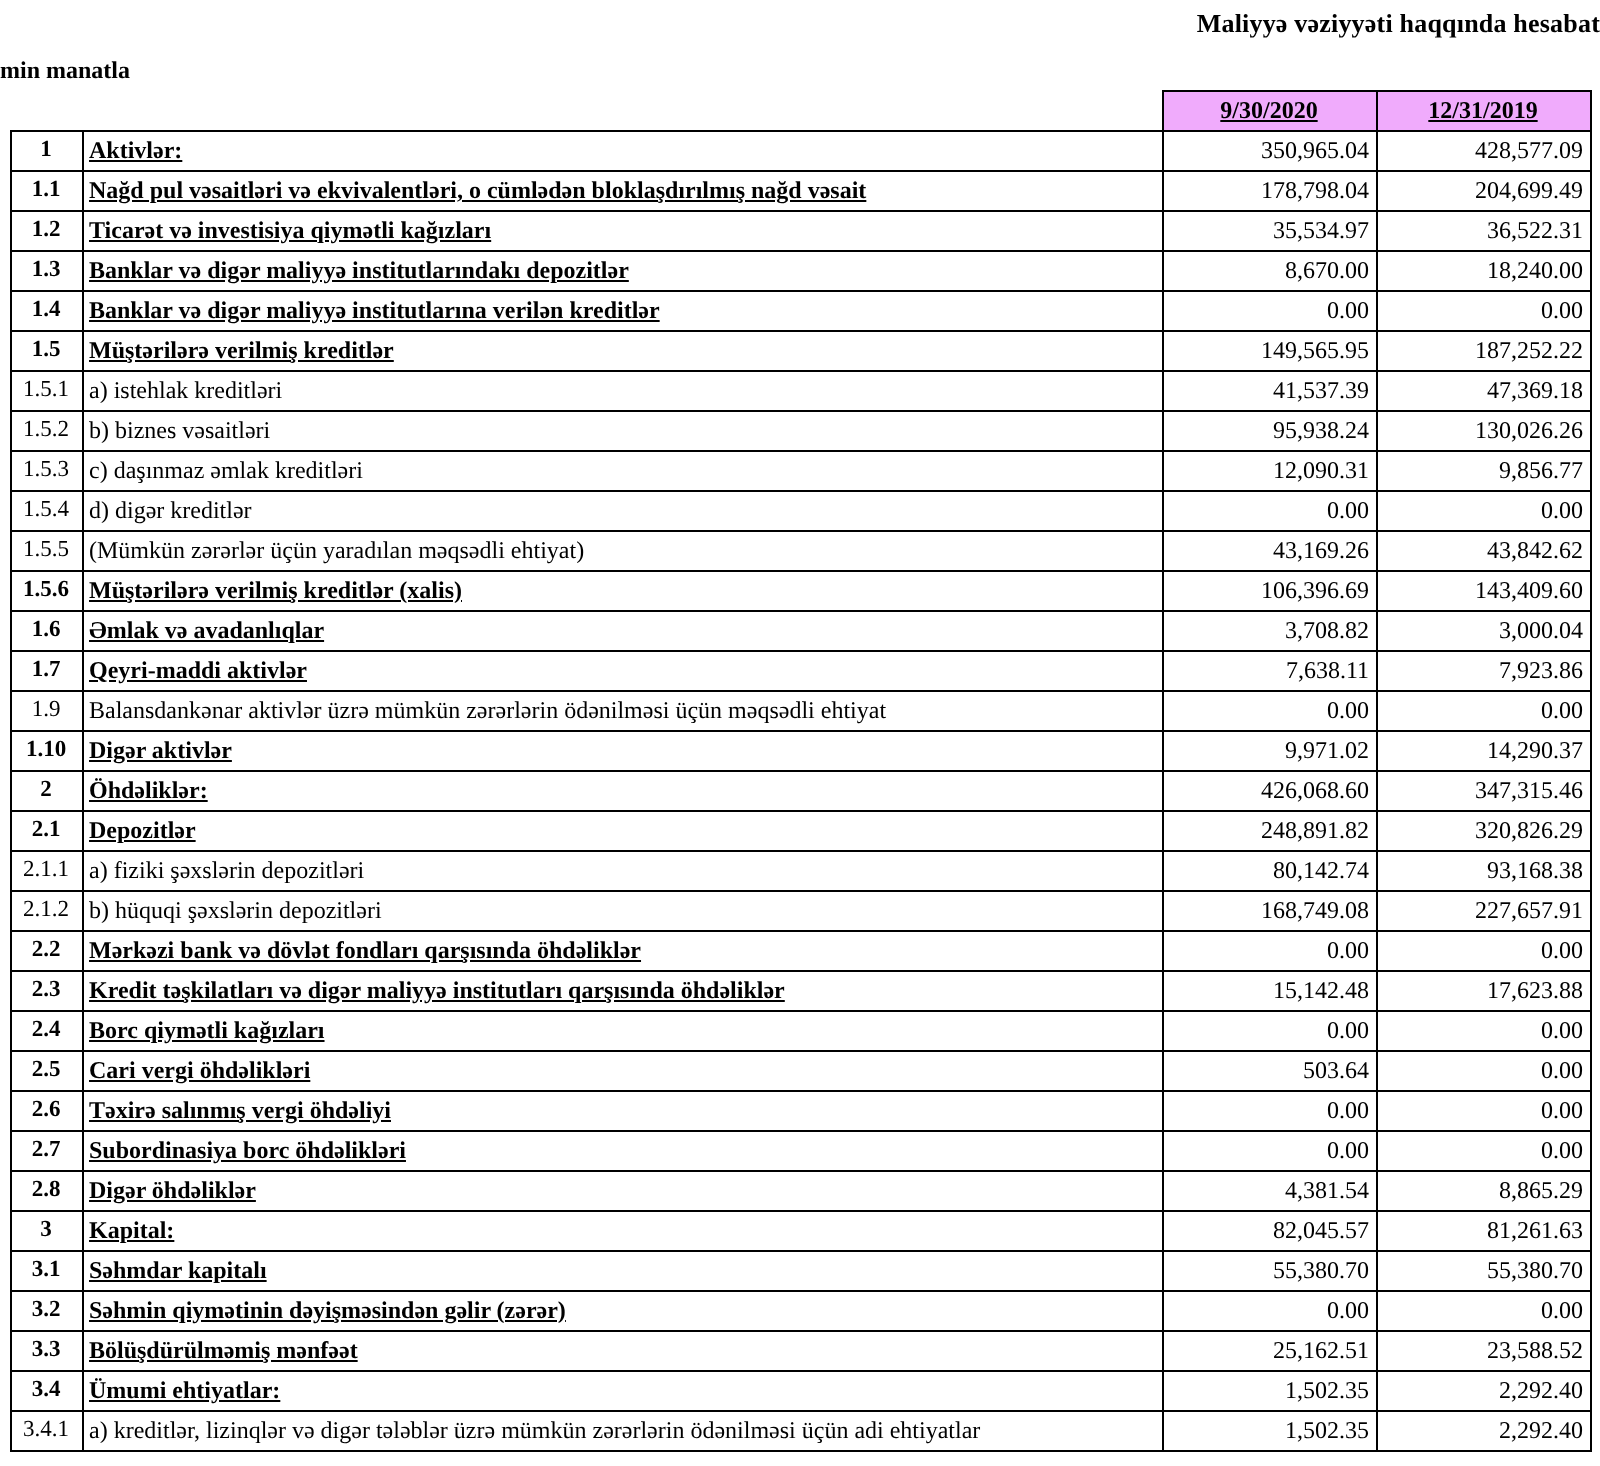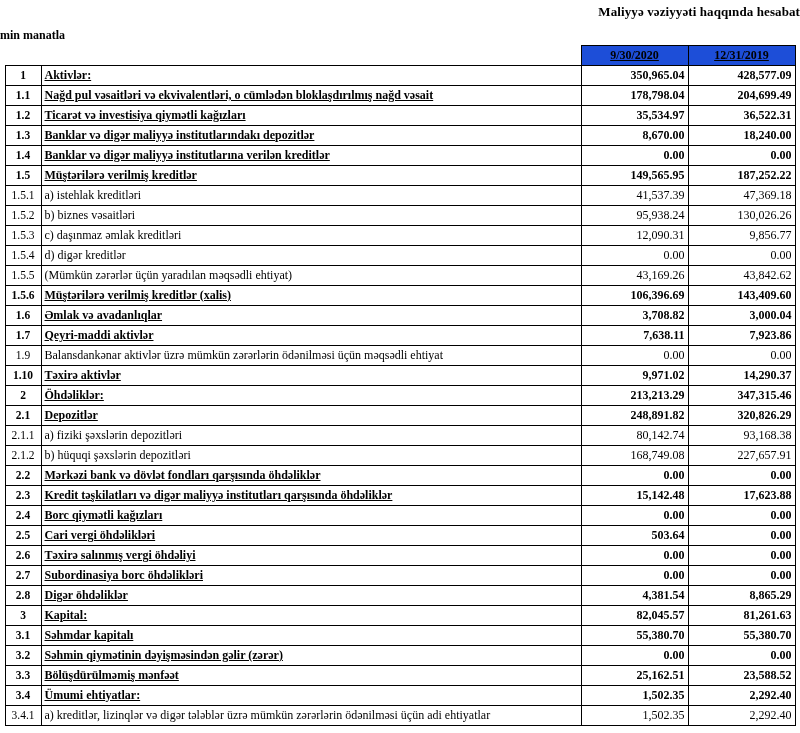--- a/index.html
+++ b/index.html
@@ -52,21 +52,21 @@
     vertical-align: middle;
     overflow: hidden;
     white-space: nowrap;
   }
   col.c-num { width: 36px; }
   col.c-name { width: 540px; }
   col.c-v1 { width: 107px; }
   col.c-v2 { width: 107px; }
 
   .hdr td {
-    background: #1d4ed8;
+    background: #f0abfc;
     font-weight: bold;
     text-align: center;
     text-decoration: underline;
     height: 19px;
   }
   .hdr td.blank {
     background: #ffffff;
     text-decoration: none;
     border-left: none;
     border-top: none;
@@ -82,21 +82,21 @@
     text-align: center;
     font-size: 11.5px;
   }
   td.idx.bold { font-weight: bold; }
   td.label { text-align: left; }
   td.label.bold { font-weight: bold; text-decoration: underline; }
   td.val {
     text-align: right;
     padding-right: 5px;
   }
-  td.val.bold { font-weight: bold; }
+  td.val.bold { font-weight: normal; }
 </style>
 </head>
 <body>
 
 <div class="page">
 
   <div class="doc-title">Maliyyə vəziyyəti haqqında hesabat</div>
 
   <div class="units">min manatla</div>
 
@@ -199,28 +199,28 @@
           <td class="val bold">7,923.86</td>
         </tr>
         <tr>
           <td class="idx">1.9</td>
           <td class="label">Balansdankənar aktivlər üzrə mümkün zərərlərin ödənilməsi üçün məqsədli ehtiyat</td>
           <td class="val">0.00</td>
           <td class="val">0.00</td>
         </tr>
         <tr>
           <td class="idx bold">1.10</td>
-          <td class="label bold">Təxirə aktivlər</td>
+          <td class="label bold">Digər aktivlər</td>
           <td class="val bold">9,971.02</td>
           <td class="val bold">14,290.37</td>
         </tr>
         <tr>
           <td class="idx bold">2</td>
           <td class="label bold">Öhdəliklər:</td>
-          <td class="val bold">213,213.29</td>
+          <td class="val bold">426,068.60</td>
           <td class="val bold">347,315.46</td>
         </tr>
         <tr>
           <td class="idx bold">2.1</td>
           <td class="label bold">Depozitlər</td>
           <td class="val bold">248,891.82</td>
           <td class="val bold">320,826.29</td>
         </tr>
         <tr>
           <td class="idx">2.1.1</td>

